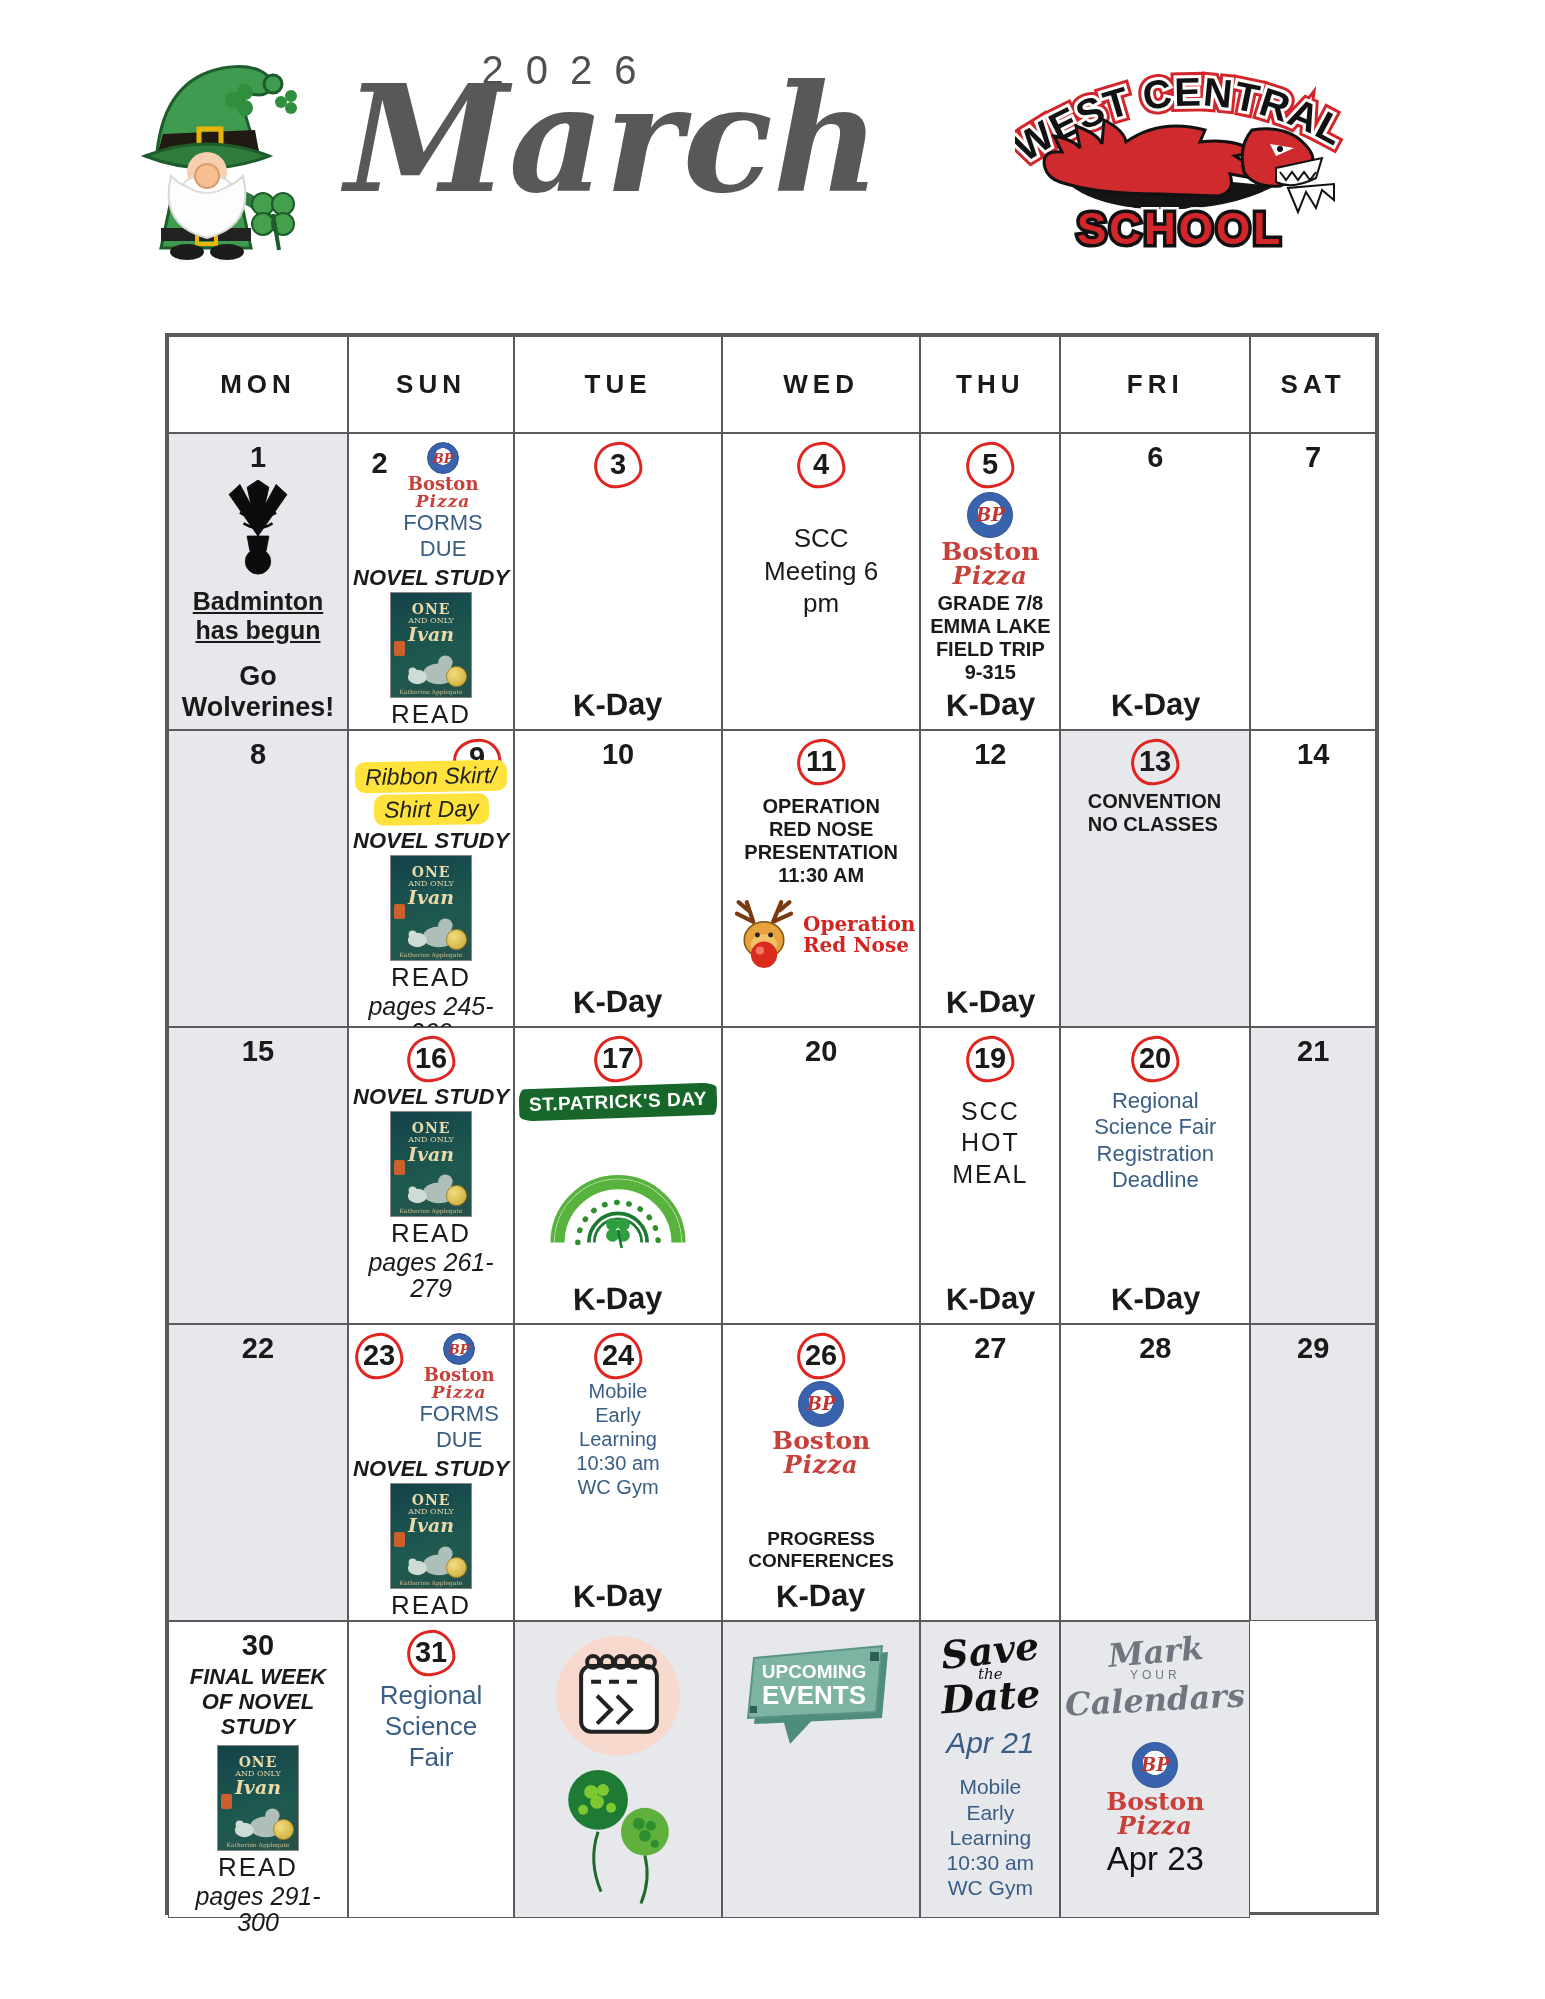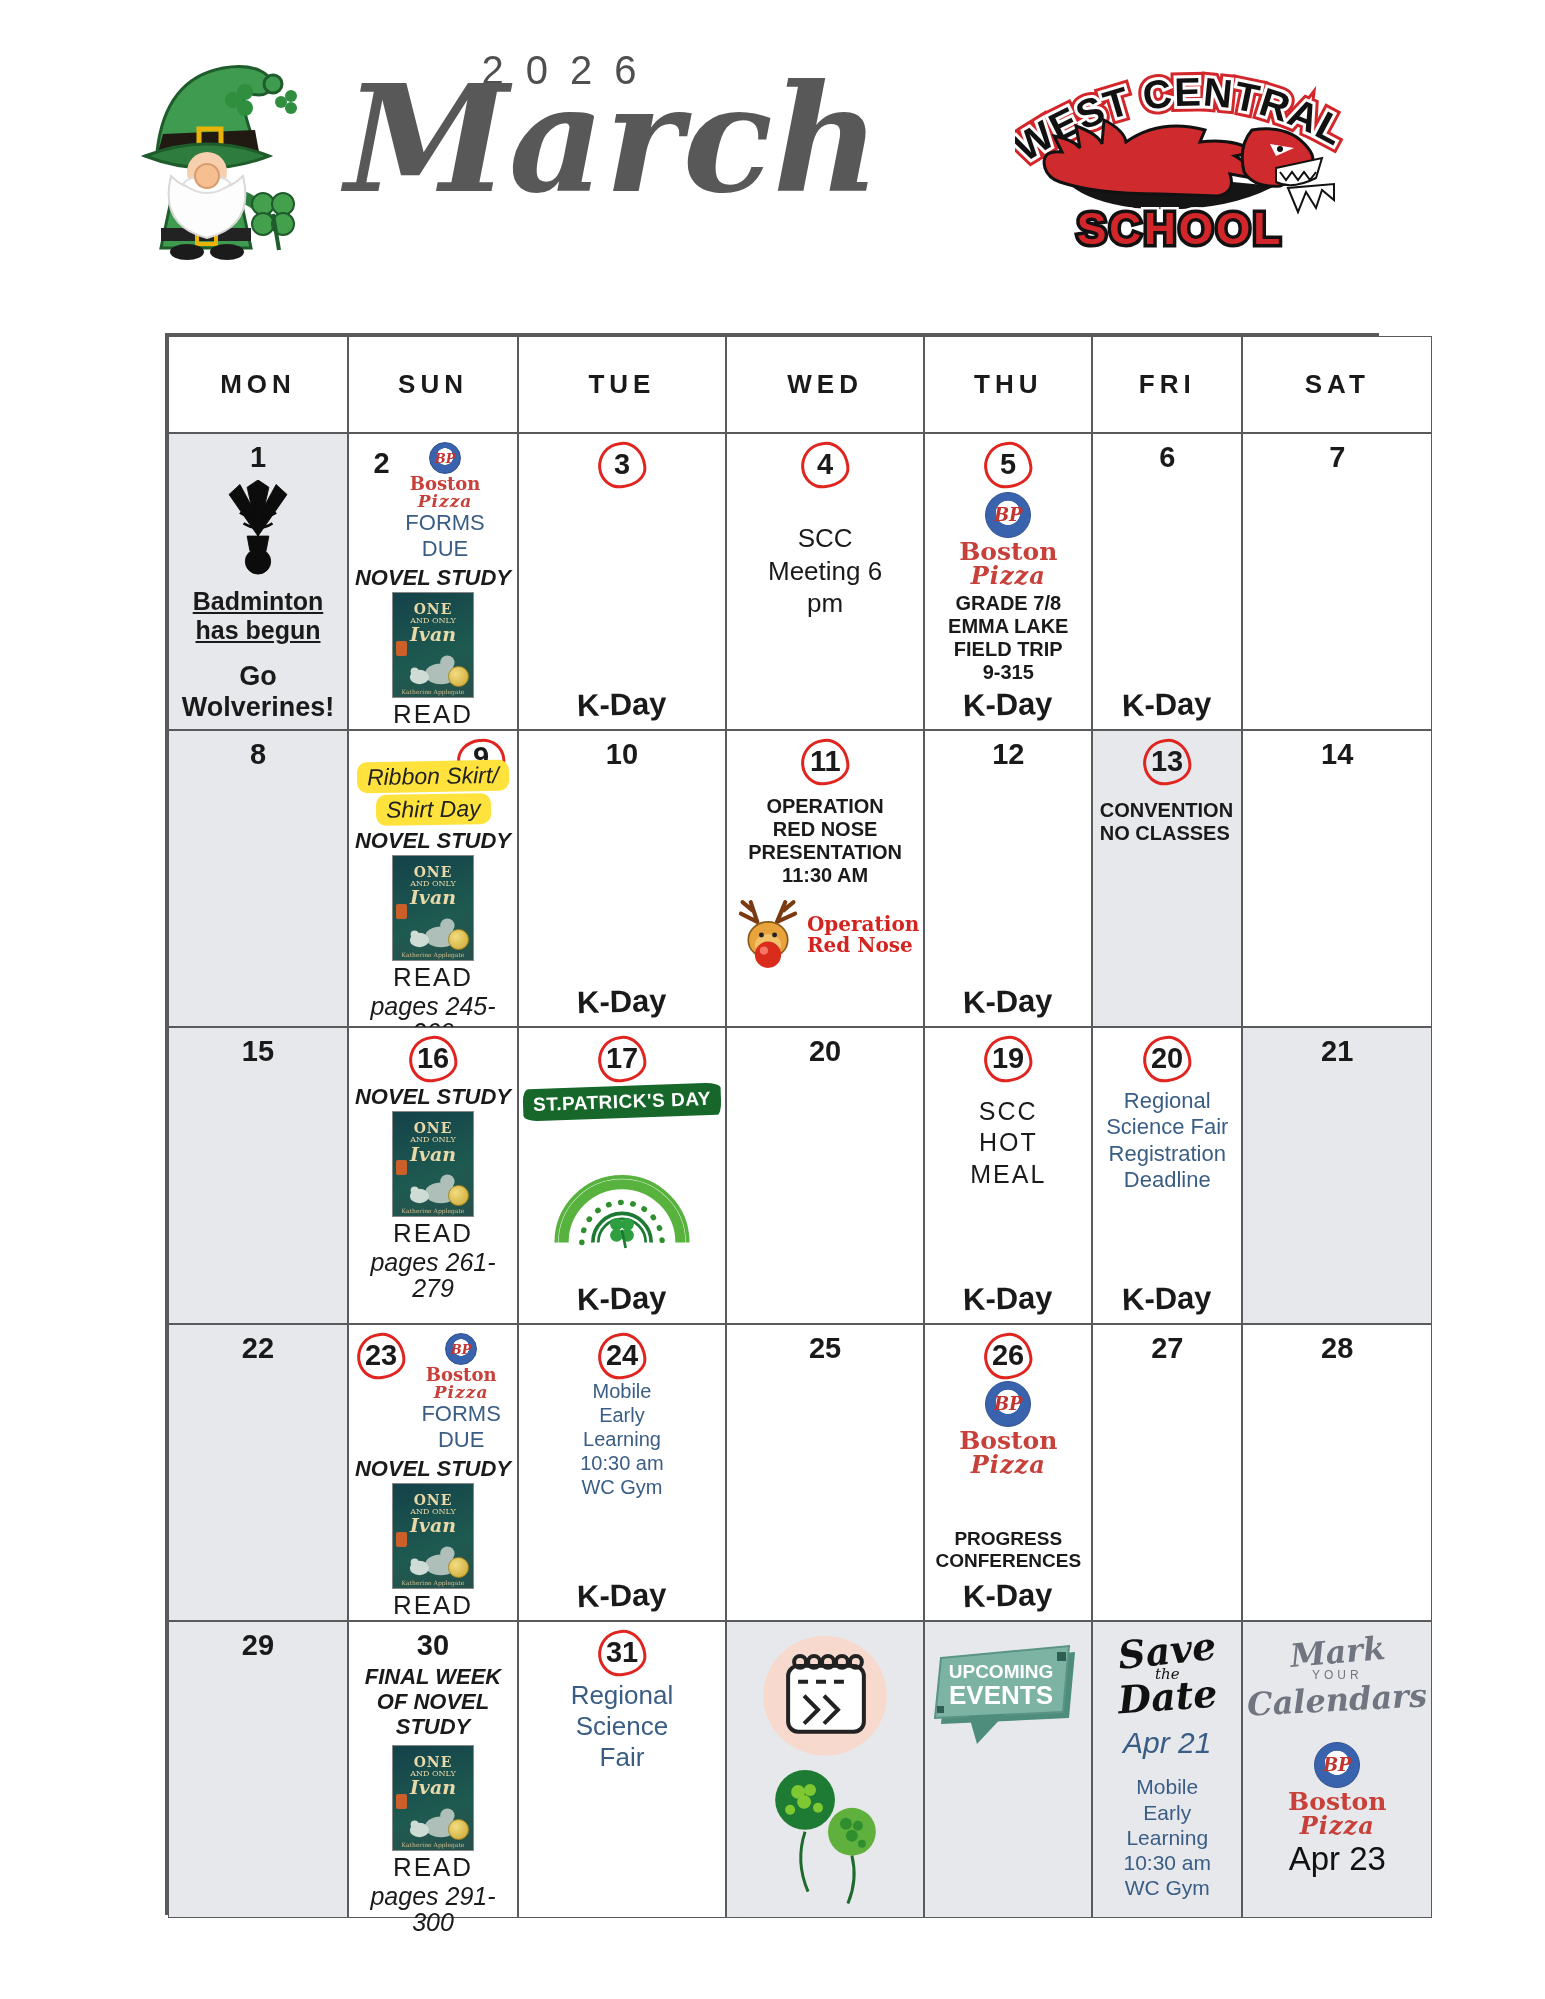--- a/index.html
+++ b/index.html
@@ -318,21 +318,21 @@
 
     <div class="cell">
       <div class="num">12</div>
       <div class="kday">K-Day</div>
     </div>
 
     <div class="cell shaded">
       <div class="circle">
           <span class="num">13</span>
         </div>
-      <div class="boldcaps" style="width:135px;text-align:left;margin-top:14px;">CONVENTION NO CLASSES</div>
+      <div class="boldcaps" style="width:135px;text-align:left;margin-top:5px;">CONVENTION NO CLASSES</div>
     </div>
 
     <div class="cell">
       <div class="num">14</div>
     </div>
 
     <div class="cell shaded">
       <div class="num">15</div>
     </div>
 
@@ -443,23 +443,20 @@
     </div>
 
     <div class="cell">
       <div class="circle">
           <span class="num">24</span>
         </div>
       <div class="blueh" style="width:92px;font-size:20px;">Mobile Early Learning 10:30 am WC Gym</div>
       <div class="kday">K-Day</div>
     </div>
 
-    <div class="cell">
-      <div class="num">25</div>
-    </div>
 
     <div class="cell">
       <div class="circle">
           <span class="num">26</span>
         </div>
       <div class="bp" style="margin-top:2px;">
         <span class="bp-med">BP</span>
         <span class="bp-l1">Boston</span>
         <span class="bp-l2">Pizza</span>
       </div>

